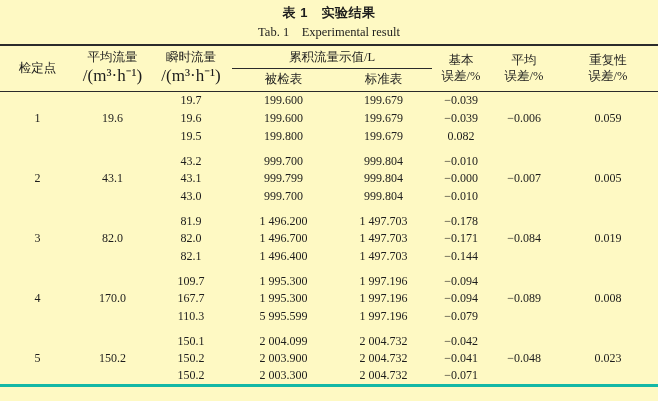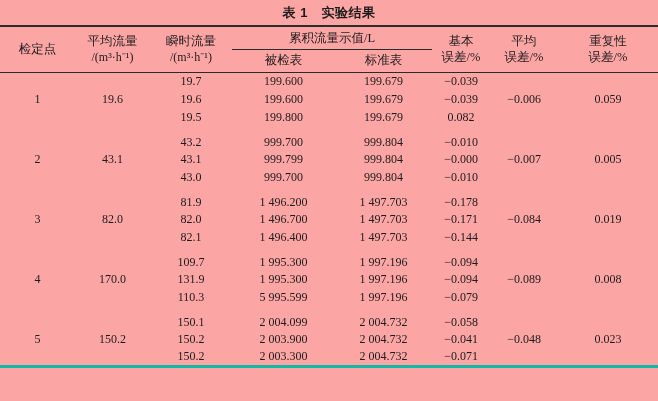--- a/index.html
+++ b/index.html
@@ -1,19 +1,19 @@
 <!DOCTYPE html>
 <html><head>
 <meta charset="utf-8">
 <style>
   * { margin: 0; padding: 0; box-sizing: border-box; }
   html, body { background: #e9e9e9; }
   .page {
     width: 658px; height: 401px;
-    background: #fca5a5;
+    background: #fef9c3;
     color: #1c1c1c;
     font-family: "Liberation Serif", serif;
     overflow: hidden;
     position: relative;
   }
   .caption-cn {
     padding-top: 4px;
     text-align: center;
     font-family: "Liberation Sans", sans-serif;
     font-weight: bold;
@@ -48,28 +48,29 @@
     height: 23px;
     padding: 1px 0;
   }
   tbody td {
     font-size: 12px;
     height: 18px;
     line-height: 1;
     padding: 1px 0 2px 0;
   }
   tbody tr.gstart td { padding-top: 10px; }
-  .sup-line { font-size: 12px; }
+  .sup-line { font-size: 17px; }
 </style>
 </head>
 <body>
 
 <div class="page">
 
   <div class="caption-cn">表 1　实验结果</div>
+  <div class="caption-en">Tab. 1　Experimental result</div>
 
   <table class="results">
     <colgroup>
       <col style="width:75px">
         <col style="width:75px">
         <col style="width:82px">
       <col style="width:103px">
         <col style="width:97px">
         <col style="width:58px">
       <col style="width:68px">
@@ -191,21 +192,21 @@
         <td>109.7</td>
         <td>1 995.300</td>
         <td>1 997.196</td>
         <td>−0.094</td>
         <td></td>
         <td></td>
       </tr>
       <tr>
         <td>4</td>
         <td>170.0</td>
-        <td>131.9</td>
+        <td>167.7</td>
         <td>1 995.300</td>
         <td>1 997.196</td>
         <td>−0.094</td>
         <td>−0.089</td>
         <td>0.008</td>
       </tr>
       <tr>
         <td></td>
         <td></td>
         <td>110.3</td>
@@ -215,21 +216,21 @@
         <td></td>
         <td></td>
       </tr>
 
       <tr class="gstart">
         <td></td>
         <td></td>
         <td>150.1</td>
         <td>2 004.099</td>
         <td>2 004.732</td>
-        <td>−0.058</td>
+        <td>−0.042</td>
         <td></td>
         <td></td>
       </tr>
       <tr>
         <td>5</td>
         <td>150.2</td>
         <td>150.2</td>
         <td>2 003.900</td>
         <td>2 004.732</td>
         <td>−0.041</td>

